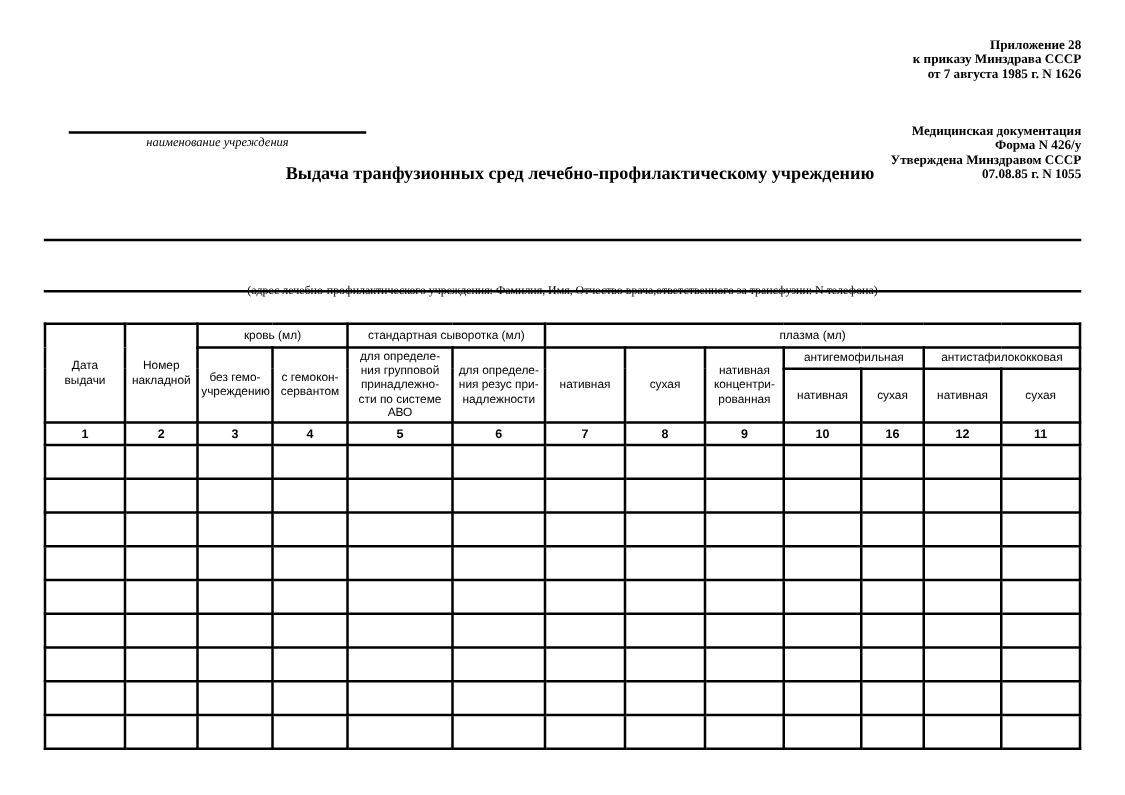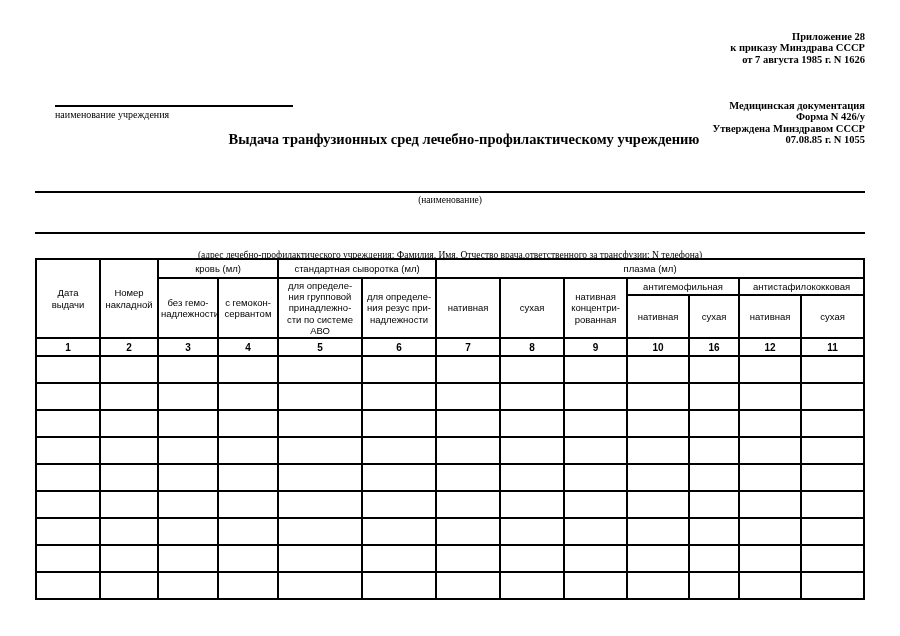--- a/index.html
+++ b/index.html
@@ -33,33 +33,35 @@
     font-size:10.5px;
     line-height:11.3px;
     white-space:pre-line;
   }
   .inst-line{
     left:55px;top:91px;width:238px;height:14px;
     border-bottom:2px solid #000;
   }
   .inst-label{
     left:55px;top:109px;width:238px;
+    text-align:center;
     font-size:10px;
+    font-style:italic;
   }
   .title{
     left:0;right:0;top:131px;
     text-align:center;
     font-weight:bold;
   }
   .title .t1{font-size:14px;line-height:16px;}
   .title .t2{font-size:14.5px;line-height:16px;padding-left:28px;}
   .rule1{left:35px;right:35px;top:176px;height:15px;border-bottom:2px solid #000;}
   .rule1-label{left:0;right:0;top:195px;text-align:center;font-size:9.5px;}
   .rule2{left:35px;right:35px;top:217px;height:15px;border-bottom:2px solid #000;}
-  .rule2-label{left:0;right:0;top:250px;text-align:center;font-size:9.5px;}
+  .rule2-label{left:0;right:0;top:228px;text-align:center;font-size:9.5px;}
   table.form{
     position:absolute;
     left:35px;top:258px;
     width:828px;
     border-collapse:collapse;
     table-layout:fixed;
   }
   table.form th, table.form td{
     border:2px solid #000;
     padding:0 2px;
@@ -103,21 +105,20 @@
   <div class="abs form-info">Медицинская документация
 Форма N 426/у
 Утверждена Минздравом СССР
 07.08.85 г. N 1055</div>
 
   <div class="abs title">
     <div class="t2">Выдача транфузионных сред лечебно-профилактическому учреждению</div>
   </div>
 
   <div class="abs rule1"></div>
-  <div class="abs rule1-label">(наименование)</div>
 
   <div class="abs rule2"></div>
   <div class="abs rule2-label">(адрес лечебно-профилактического учреждения: Фамилия, Имя, Отчество врача,ответственного за трансфузии: N телефона)</div>
 
   <table class="form">
     <colgroup>
         <col style="width: 64px;">
         <col style="width: 58px;">
         <col style="width: 60px;">
         <col style="width: 60px;">
@@ -136,21 +137,21 @@
         <th class="hdr" rowspan="3">Дата
 выдачи</th>
         <th class="hdr" rowspan="3">Номер
 накладной</th>
         <th class="hdr" colspan="2">кровь  (мл)</th>
         <th class="hdr" colspan="2">стандартная сыворотка (мл)</th>
         <th class="hdr" colspan="7">плазма (мл)</th>
       </tr>
       <tr class="r2">
         <th class="hdr" rowspan="2">без гемо-
-надлежности</th>
+учреждению</th>
         <th class="hdr" rowspan="2">с гемокон-
 сервантом</th>
         <th class="hdr" rowspan="2">для определе-
 ния групповой
 принадлежно-
 сти по системе
 АВО</th>
         <th class="hdr" rowspan="2">для определе-
 ния резус при-
 надлежности</th>

